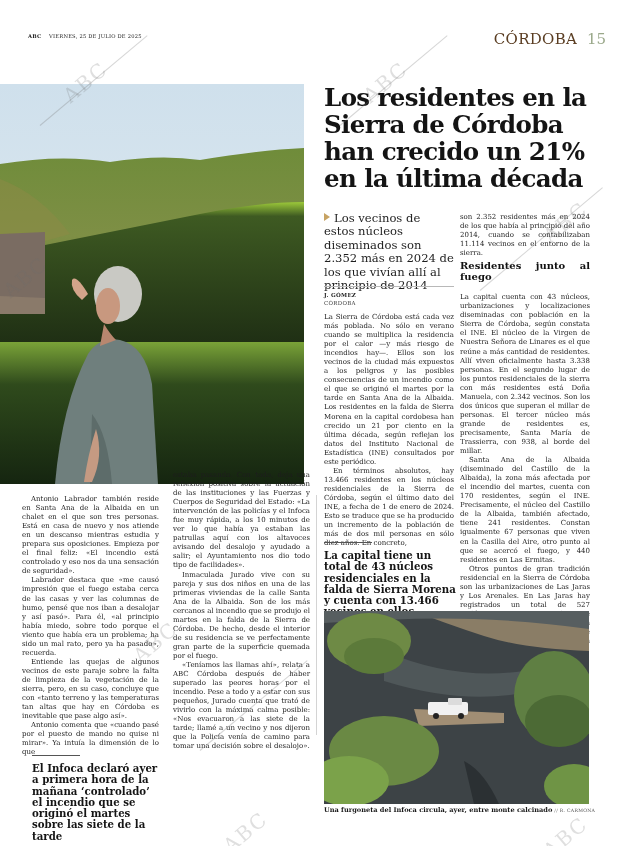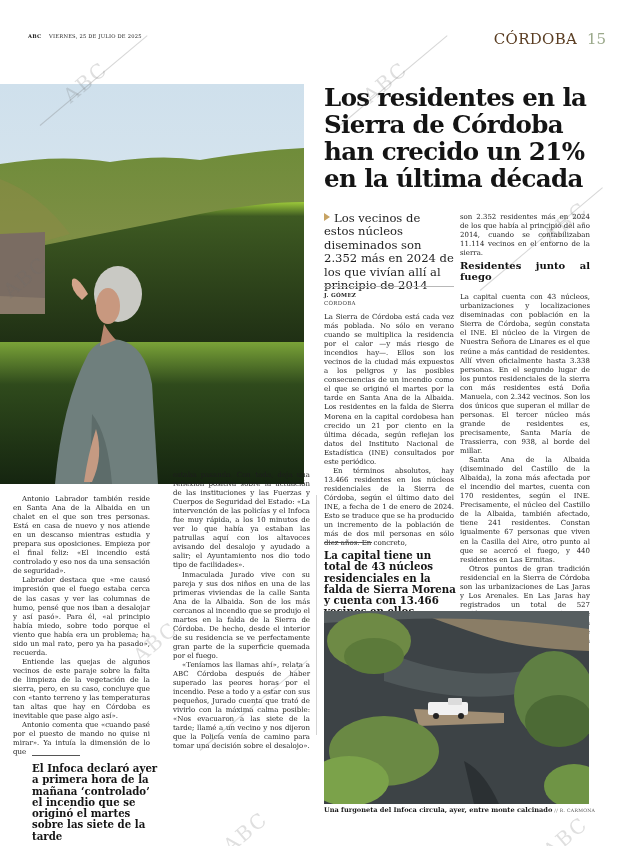--- a/index.html
+++ b/index.html
@@ -21,21 +21,21 @@
   .subhead .arrow { display: inline-block; width: 0; height: 0; border-left: 6px solid #c7a363; border-top: 4px solid transparent; border-bottom: 4px solid transparent; margin-right: 4px; vertical-align: 1px; }
   .subhead-rule { position: absolute; left: 324px; top: 286px; width: 130px; height: 1px; background: #b8b8b8; }
   .byline { position: absolute; left: 324px; top: 291px; font-size: 5.5px; line-height: 8px; }
   .byline .author { font-weight: bold; letter-spacing: 0.3px; }
   .byline .city { color: #444; letter-spacing: 0.3px; }
 
   .col { position: absolute; font-family: "DejaVu Serif", serif; font-size: 7px; line-height: 9.05px; color: #1d1d1d; text-align: justify; hyphens: auto; }
   .col p { text-indent: 0; }
   .col p.ind { text-indent: 9px; }
 
-  .c1 { left: 13px; top: 495px; width: 137px; }
+  .c1 { left: 22px; top: 495px; width: 137px; }
   .c2 { left: 173px; top: 471px; width: 137px; }
   .c3 { left: 324px; top: 313px; width: 130px; }
   .c4 { left: 460px; top: 213px; width: 130px; }
 
   .inline-head { font-weight: bold; font-size: 10px; line-height: 11px; margin: 2px 0 11px; color: #111; }
 
   .pull { position: absolute; font-weight: bold; font-size: 10.2px; line-height: 11.3px; color: #151515; }
   .pull-rule { position: absolute; height: 1px; background: #555; }
   .pull1 { left: 32px; top: 763px; width: 128px; }
   .pull1-rule { left: 32px; top: 755px; width: 48px; }

